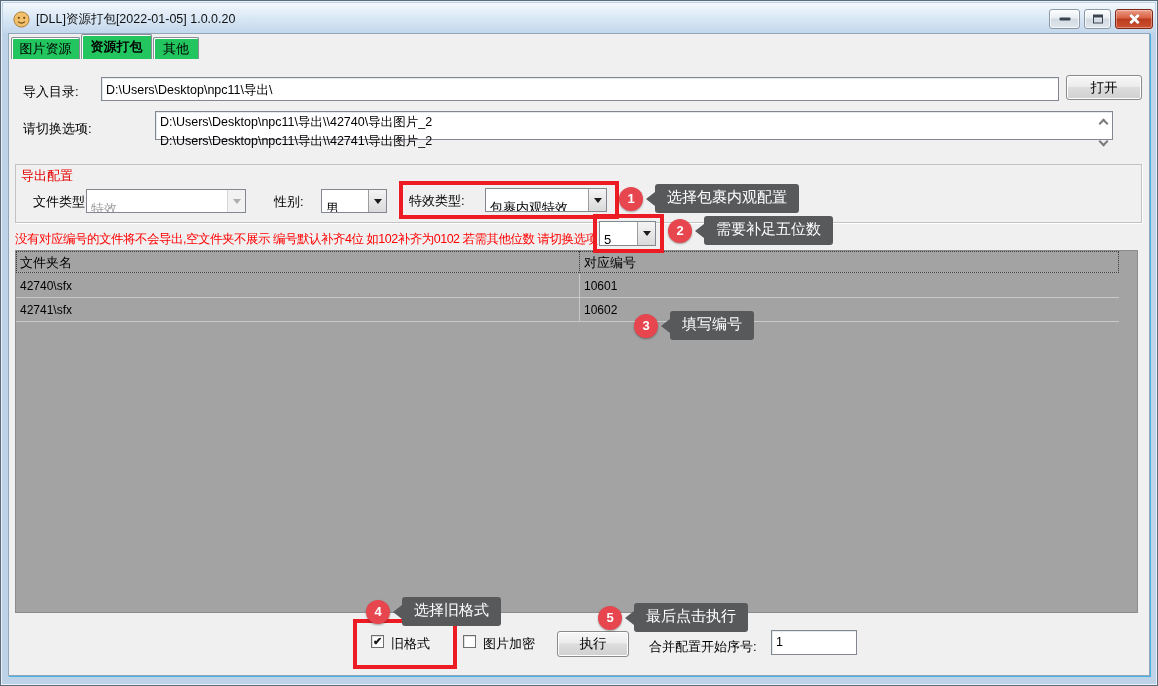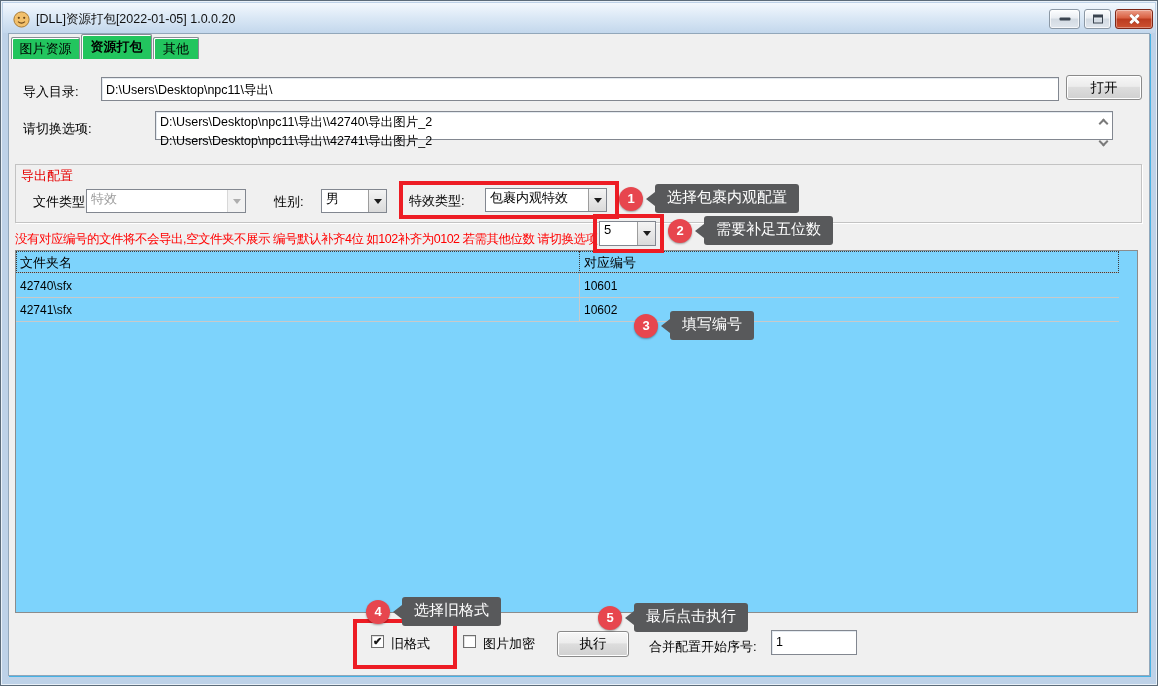--- a/index.html
+++ b/index.html
@@ -53,33 +53,33 @@
 
   .push-btn { position:absolute; border:1px solid #8a8a8a; border-radius:3px;
               background:linear-gradient(#f7f7f7,#ececec 45%,#dddddd 50%,#d0d0d0);
               box-shadow: inset 0 0 0 1px #fff; font-size:13.5px; display:flex; align-items:center; justify-content:center;
               cursor:pointer; white-space:nowrap; }
 
   .groupbox { position:absolute; border:1px solid #c3c3c3; box-shadow:1px 1px 0 #ffffff; }
   .group-label { position:absolute; font-size:13px; color:#e60000; white-space:nowrap; }
 
   .combo { position:absolute; background:#fff; border:1px solid #828790; display:flex; cursor:pointer; }
-  .combo-text { flex:1; font-size:13px; padding:0 2px 0 4px; white-space:nowrap; overflow:hidden; }
+  .combo-text { flex:1; font-size:13px; padding:10px 2px 0 4px; white-space:nowrap; overflow:hidden; }
   .combo-btn { width:18px; border-left:1px solid #9d9d9d; background:linear-gradient(#f4f4f4,#dadada);
                display:flex; align-items:center; justify-content:center; }
   .tri { width:0; height:0; border-left:4px solid transparent; border-right:4px solid transparent; border-top:5px solid #1c1c1c; }
   .combo.disabled { cursor:default; }
   .combo.disabled .combo-text { color:#9b9b9b; }
   .combo.disabled .combo-btn { background:#f2f2f2; border-left-color:#d8d8d8; }
   .combo.disabled .tri { border-top-color:#aeaeae; }
 
   .notice { position:absolute; font-size:12.5px; letter-spacing:-0.5px; color:#ff0000; white-space:nowrap; }
 
   
-  .listview { position:absolute; background:#7dd3fc; border:1px solid #8c8c8c; }
+  .listview { position:absolute; background:#a3a3a3; border:1px solid #8c8c8c; }
   .lv-header { position:absolute; left:0; top:0; height:22px; display:flex; outline:1px dotted #3c3c3c; outline-offset:-1px; }
   .lv-hcell { font-size:13px; padding:3px 0 0 4px; border-bottom:1px solid #b7b7b7; white-space:nowrap; cursor:pointer; }
   .lv-hcell.c1 { width:564px; border-right:1px dotted #3c3c3c; }
   .lv-hcell.c2 { width:539px; }
   .lv-row { position:absolute; left:0; height:24px; display:flex; cursor:pointer; }
   .lv-cell { font-size:12px; padding:5px 0 0 4px; border-bottom:1px solid #c9c9c9; white-space:nowrap; }
   .lv-cell.c1 { width:564px; border-right:1px solid #c9c9c9; }
   .lv-cell.c2 { width:539px; }
 
   

